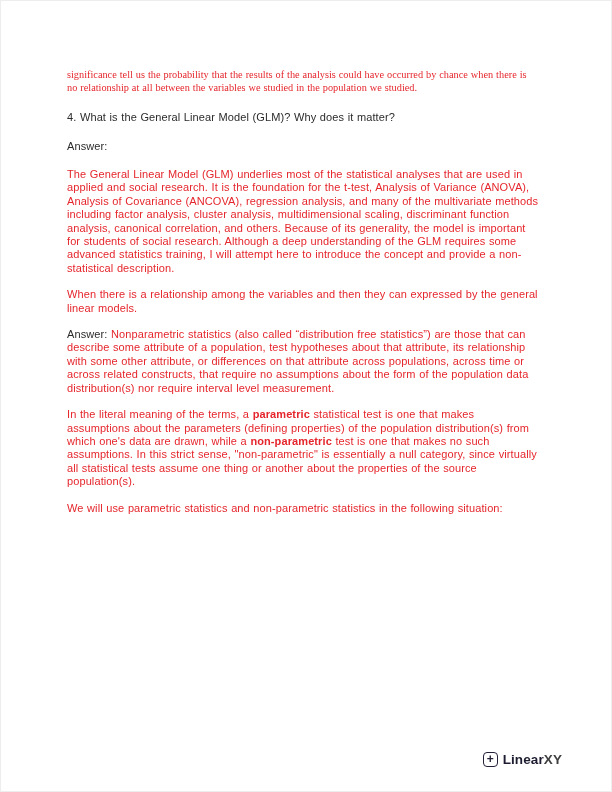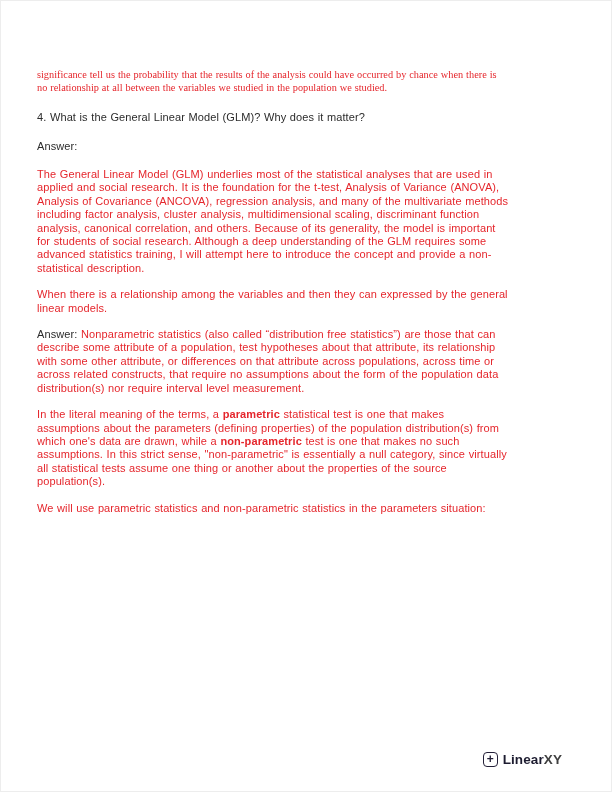--- a/index.html
+++ b/index.html
@@ -11,21 +11,21 @@
     position: relative;
     overflow: hidden;
   }
   .page {
     position: absolute;
     inset: 0;
     width: 612px;
     height: 792px;
     background: #ffffff;
     border: 1px solid #ededed;
-    padding: 68px 70px 0 36px;
+    padding: 68px 70px 0 66px;
   }
   .content { width: 472px; }
   .para {
     font-size: 11px;
     line-height: 13.4px;
     margin-bottom: 13px;
     color: #2b2b2b;
     letter-spacing: 0.1px;
     word-spacing: 0.4px;
   }
@@ -74,20 +74,20 @@
 <div class="page">
   <div class="content">
 
   <p class="para serif"><span style="color: rgb(229, 38, 44);">significance tell us the probability that the results of the analysis could have occurred by chance when there is no relationship at all between the variables we studied in the population we studied.</span></p>
       <p class="para gap"><span style="color: rgb(43, 43, 43);">4. What is the General Linear Model (GLM)? Why does it matter?</span></p>
       <p class="para gap"><span style="color: rgb(43, 43, 43);">Answer:</span></p>
       <p class="para"><span style="color: rgb(229, 38, 44);">The General Linear Model (GLM) underlies most of the statistical analyses that are used in applied and social research. It is the foundation for the t-test, Analysis of Variance (ANOVA), Analysis of Covariance (ANCOVA), regression analysis, and many of the multivariate methods including factor analysis, cluster analysis, multidimensional scaling, discriminant function analysis, canonical correlation, and others. Because of its generality, the model is important for students of social research. Although a deep understanding of the GLM requires some advanced statistics training, I will attempt here to introduce the concept and provide a non-statistical description.</span></p>
       <p class="para"><span style="color: rgb(229, 38, 44);">When there is a relationship among the variables and then they can expressed by the general linear models.</span></p>
       <p class="para"><span style="color: rgb(43, 43, 43);">Answer: </span><span style="color: rgb(229, 38, 44);">Nonparametric statistics (also called “distribution free statistics”) are those that can describe some attribute of a population, test hypotheses about that attribute, its relationship with some other attribute, or differences on that attribute across populations, across time or across related constructs, that require no assumptions about the form of the population data distribution(s) nor require interval level measurement.</span></p>
       <p class="para"><span style="color: rgb(229, 38, 44);">In the literal meaning of the terms, a </span><span class="bold" style="color: rgb(229, 38, 44);">parametric</span><span style="color: rgb(229, 38, 44);"> statistical test is one that makes assumptions about the parameters (defining properties) of the population distribution(s) from which one's data are drawn, while a </span><span class="bold" style="color: rgb(229, 38, 44);">non-parametric</span><span style="color: rgb(229, 38, 44);"> test is one that makes no such assumptions. In this strict sense, "non-parametric" is essentially a null category, since virtually all statistical tests assume one thing or another about the properties of the source population(s).</span></p>
-      <p class="para"><span style="color: rgb(229, 38, 44);">We will use parametric statistics and non-parametric statistics in the parameters situation:</span></p>
+      <p class="para"><span style="color: rgb(229, 38, 44);">We will use parametric statistics and non-parametric statistics in the following situation:</span></p>
     </div>
 
   <div class="footer-brand">
     <span class="plus-box">+</span>
     <span class="brand-text"><span>Linear</span><span class="accent">XY</span></span>
   </div>
 </div>
 
 </body></html>

